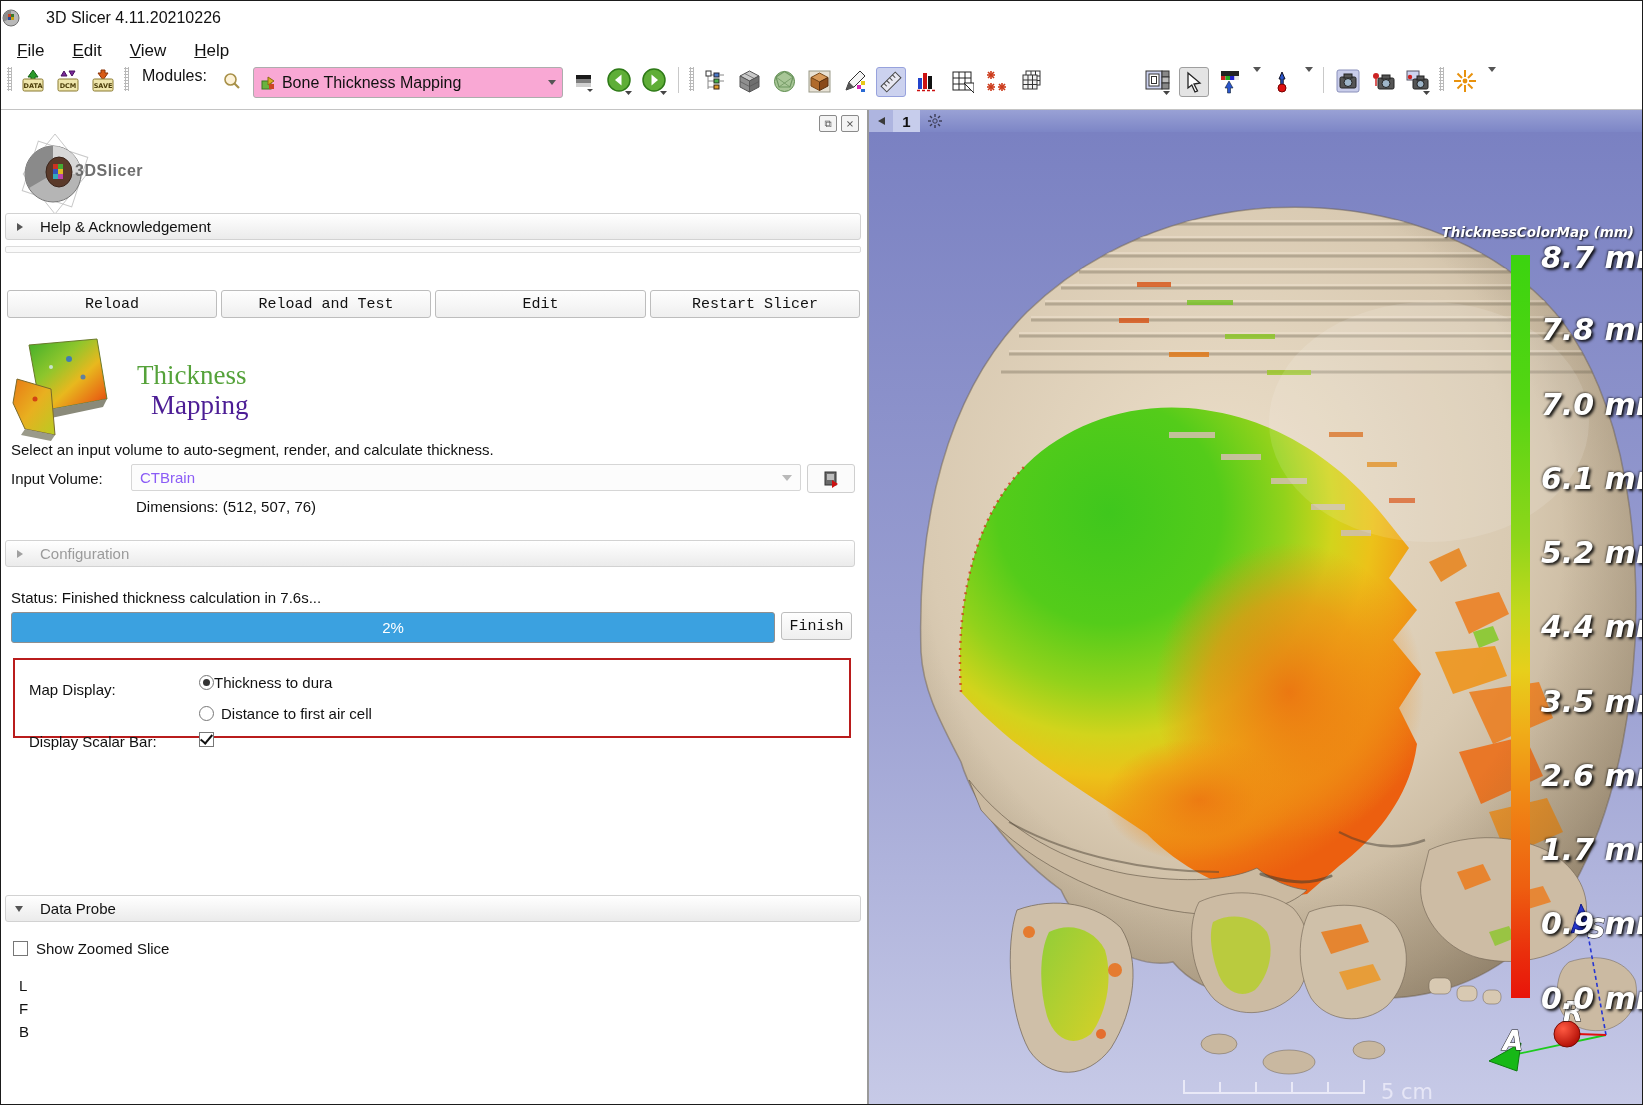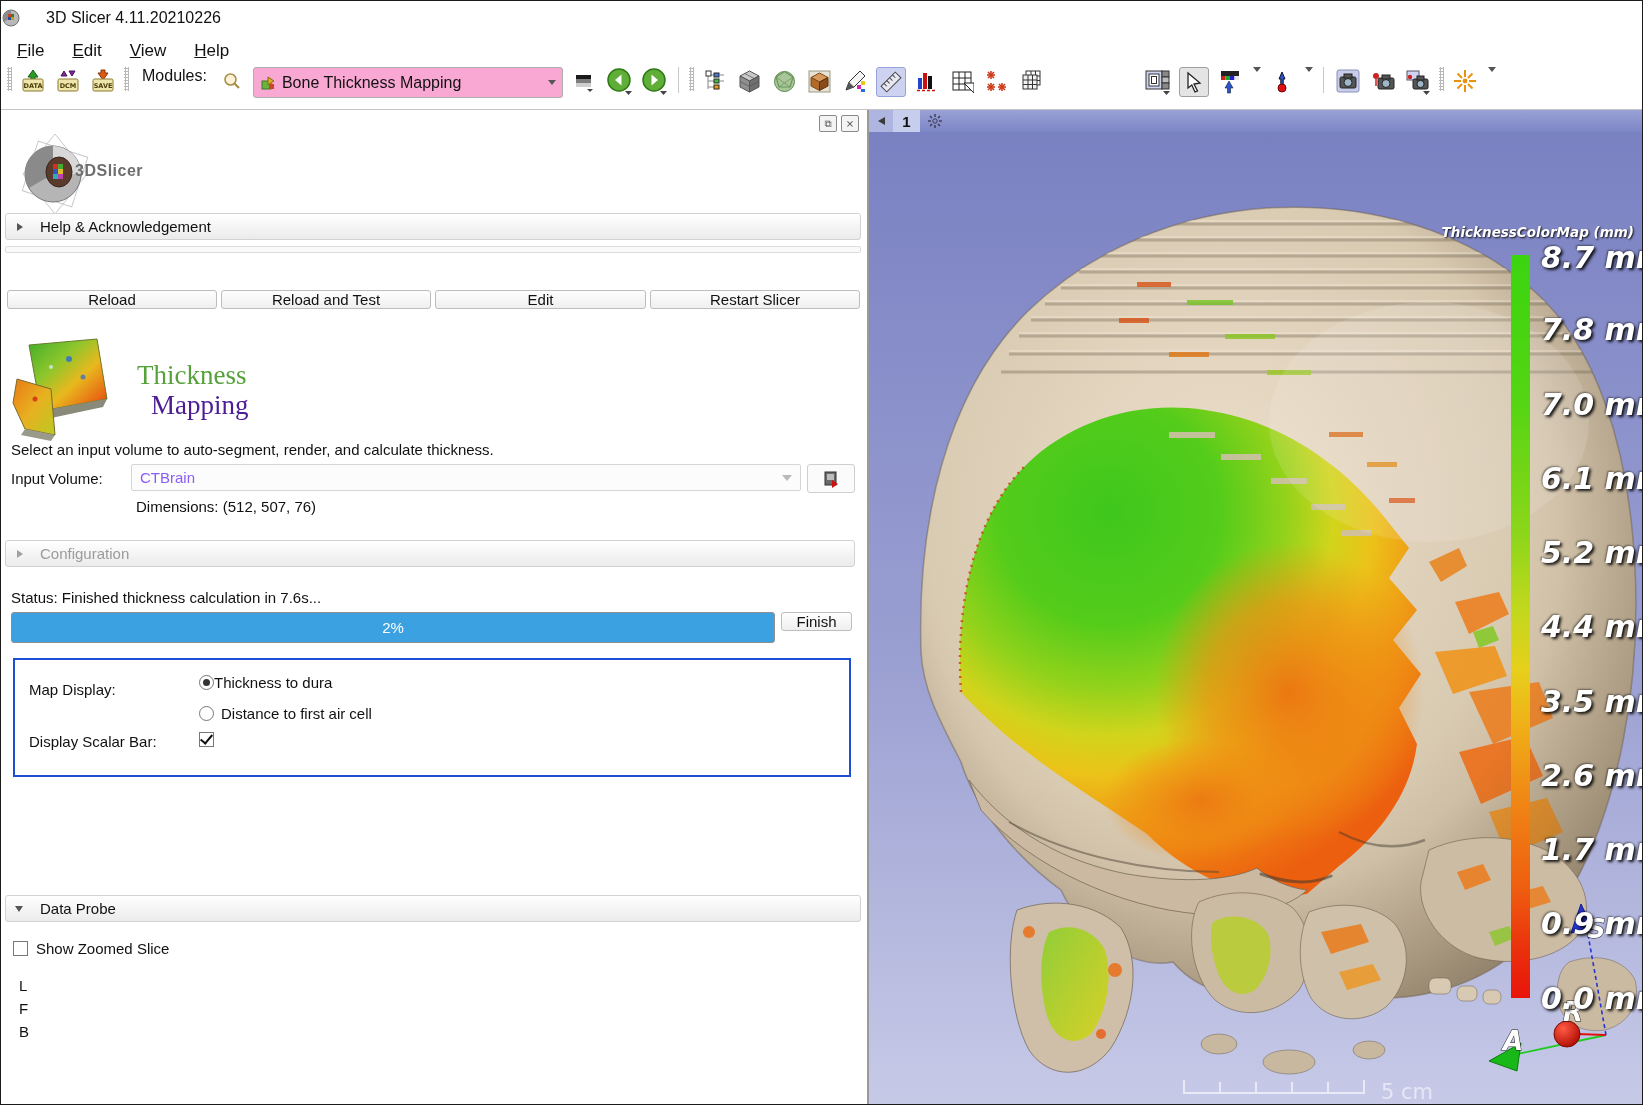--- a/index.html
+++ b/index.html
@@ -26,32 +26,32 @@
   .main{display:flex;height:997px;}
   .left-panel{position:relative;width:868px;background:#fff;border-right:2px solid #9a9a9a;box-sizing:border-box;font-size:15px;}
   .corner-btn{width:16px;height:15px;border:1px solid #8a8a8a;border-radius:2px;background:#f4f4f4;
       display:flex;align-items:center;justify-content:center;font-size:10px;color:#555;line-height:1;}
   .hdr{position:absolute;left:4px;right:6px;height:27px;background:linear-gradient(#ffffff,#ebebeb);
       border:1px solid #d2d2d2;border-radius:3px;display:flex;align-items:center;padding-left:34px;box-sizing:border-box;}
   .hdr.disabled{color:#9b9b9b;}
   .tri-right{position:absolute;left:11px;width:0;height:0;border-left:6px solid #555;border-top:4px solid transparent;border-bottom:4px solid transparent;}
   .tri-right.gray{border-left-color:#a0a0a0;}
   .tri-down{position:absolute;left:9px;width:0;height:0;border-top:6px solid #555;border-left:4px solid transparent;border-right:4px solid transparent;}
-  .btn{position:absolute;height:19px;background:linear-gradient(#fefefe,#efefef);border:1px solid #bdbdbd;
-      border-radius:3px;font-size:15px;font-family:Liberation Sans, sans-serif;color:#111;display:flex;align-items:center;justify-content:center;}
+  .btn{position:absolute;height:28px;background:linear-gradient(#fefefe,#efefef);border:1px solid #bdbdbd;
+      border-radius:3px;font-size:15px;font-family:Liberation Mono, monospace;color:#111;display:flex;align-items:center;justify-content:center;}
   .thin-strip{position:absolute;left:4px;right:6px;height:5px;border:1px solid #dcdcdc;border-radius:2px;background:#fafafa;}
   .serif-logo{position:absolute;left:136px;top:250px;font-family:"Liberation Serif",serif;font-size:27px;line-height:30px;}
   .combo-dis{position:absolute;left:130px;top:354px;width:670px;height:27px;border:1px solid #d6d6d6;border-radius:2px;
       background:#fcfcfc;color:#8b5cf6;display:flex;align-items:center;padding:0 8px;box-sizing:border-box;}
   .combo-dis .arr{position:absolute;right:8px;width:0;height:0;border-left:5px solid transparent;border-right:5px solid transparent;border-top:6px solid #b9b9b9;}
   .side-btn{position:absolute;left:806px;top:354px;width:46px;height:27px;border:1px solid #cfcfcf;border-radius:3px;
       background:#fbfbfb;display:flex;align-items:center;justify-content:center;}
   .progress{position:absolute;left:10px;top:502px;width:764px;height:31px;border:1px solid #8f8f8f;border-radius:3px;
       background:#3ba1e0;color:#fff;display:flex;align-items:center;justify-content:center;font-size:15px;box-sizing:border-box;}
-  .groupbox{position:absolute;left:12px;top:548px;width:838px;height:119px;border:2px solid #1d4ed8;box-sizing:border-box;text-decoration:underline;}
+  .groupbox{position:absolute;left:12px;top:548px;width:838px;height:80px;border:2px solid #b91c1c;box-sizing:border-box;text-decoration:underline;}
   .radio{width:15px;height:15px;border:1px solid #777;border-radius:50%;background:#fff;display:inline-block;position:relative;box-sizing:border-box;}
   .radio.checked::after{content:"";position:absolute;left:3px;top:3px;width:7px;height:7px;background:#333;border-radius:50%;}
   .cb{width:15px;height:15px;border:1px solid #777;background:#fff;display:inline-block;position:relative;box-sizing:border-box;}
   .cb.checked::after{content:"";position:absolute;left:3px;top:-1px;width:5px;height:10px;border-right:2px solid #111;border-bottom:2px solid #111;transform:rotate(40deg);}
   
   .view3d{position:relative;flex:1;overflow:hidden;}
   .view-header{height:22px;background:linear-gradient(#99a1d5,#7d86c6);display:flex;align-items:center;}
   .pin-tab{width:24px;height:22px;background:#aeb5e0;display:flex;align-items:center;justify-content:center;}
   .pin-arrow{width:0;height:0;border-right:7px solid #3a3a3a;border-top:4px solid transparent;border-bottom:4px solid transparent;}
   .view-badge{width:27px;height:22px;background:#c7cdec;color:#111;font-size:15px;font-weight:bold;

